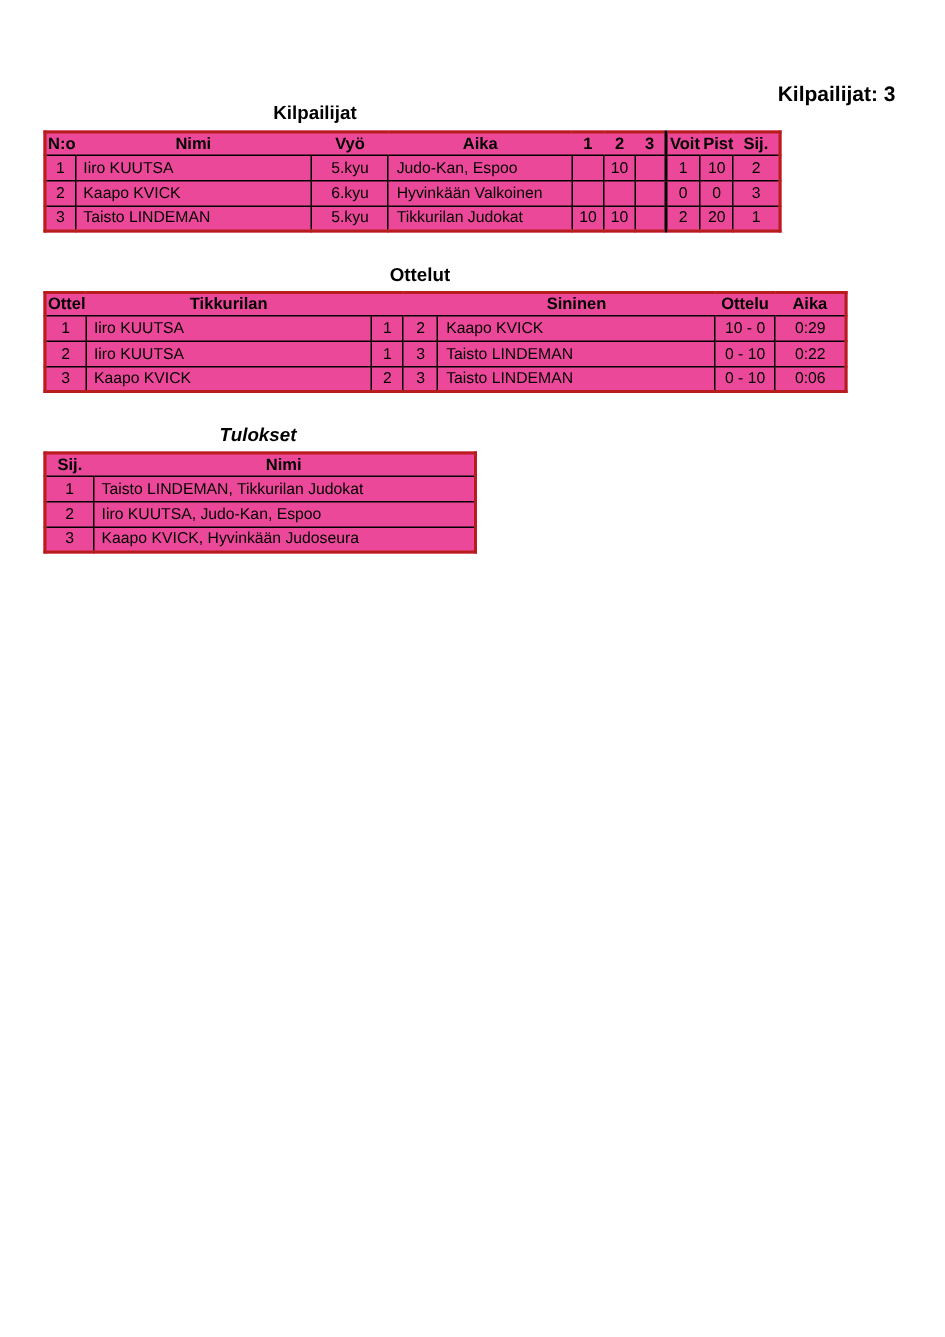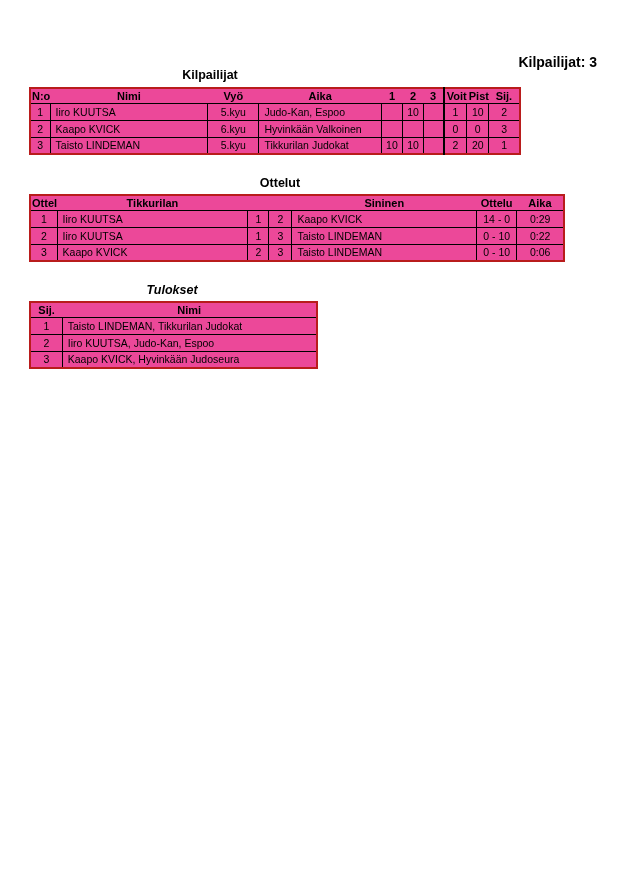--- a/index.html
+++ b/index.html
@@ -158,21 +158,21 @@
         <th>Aika</th>
       </tr>
     </thead>
     <tbody>
       <tr>
         <td>1</td>
         <td class="left">Iiro KUUTSA</td>
         <td>1</td>
         <td>2</td>
         <td class="left">Kaapo KVICK</td>
-        <td>14 - 0</td>
+        <td>10 - 0</td>
         <td>0:29</td>
       </tr>
       <tr>
         <td>2</td>
         <td class="left">Iiro KUUTSA</td>
         <td>1</td>
         <td>3</td>
         <td class="left">Taisto LINDEMAN</td>
         <td>0 - 10</td>
         <td>0:22</td>

